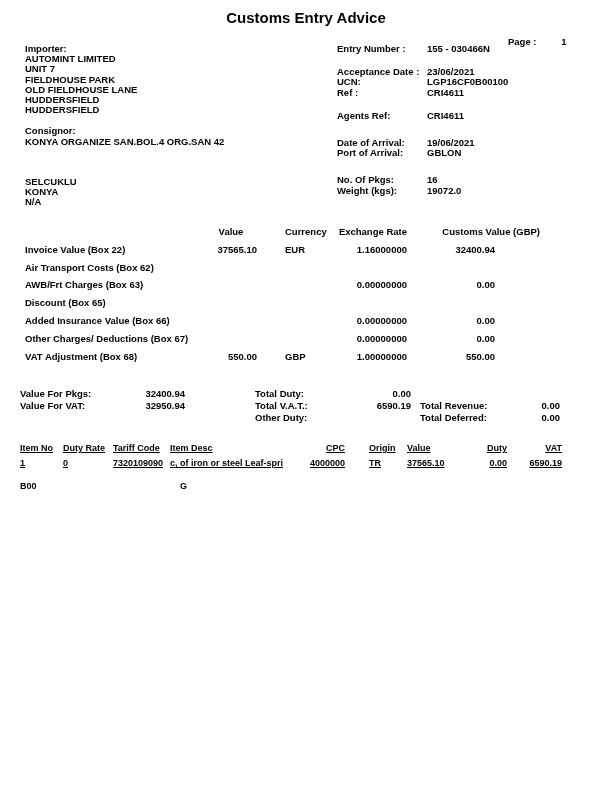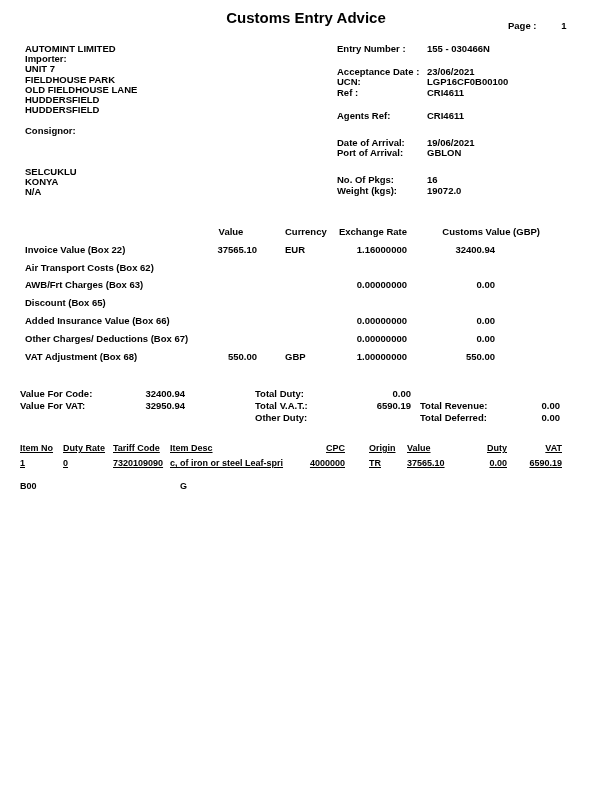--- a/index.html
+++ b/index.html
@@ -3,21 +3,21 @@
 <meta charset="utf-8">
 <style>
   * { margin:0; padding:0; box-sizing:border-box; }
   html,body { background:#ffffff; }
   .sheet {
     position:relative; width:612px; height:792px; background:#fff;
     font-family:"Liberation Sans", sans-serif; font-weight:bold;
     font-size:9.5px; color:#000; overflow:hidden; white-space:nowrap;padding-left:45px;
   }
   .title { position:absolute; top:9px; left:0; width:100%; text-align:center; font-size:15px; font-weight:bold; }
-  .pageno { position:absolute; top:20px; left:508px; }
+  .pageno { position:absolute; top:36px; left:508px; }
   .pageno .pn { display:inline-block; margin-left:22px; }
 
   .left-block { position:absolute; top:44px; left:25px; line-height:10.2px; }
   .left-block .grp { margin-bottom:11px; }
   .left-block .grp2 { margin-bottom:30px; }
 
   .right-block { position:absolute; top:44px; left:337px; line-height:10.2px; }
   .kv .k { display:inline-block; width:90px; }
   .mt13 { margin-top:13px; }
   .mt17 { margin-top:17px; }
@@ -55,30 +55,31 @@
 
   <div class="title">Customs Entry Advice</div>
 
   <div class="pageno">
     <span>Page :</span>
     <span class="pn">1</span>
   </div>
 
   <div class="left-block">
     <div class="grp">
+      <div>Importer:</div>
       <div>AUTOMINT LIMITED</div>
-      <div>Importer:</div>
       <div>UNIT 7</div>
       <div>FIELDHOUSE PARK</div>
       <div>OLD FIELDHOUSE LANE</div>
       <div>HUDDERSFIELD</div>
       <div>HUDDERSFIELD</div>
     </div>
     <div class="grp2">
       <div>Consignor:</div>
+      <div>KONYA ORGANIZE SAN.BOL.4 ORG.SAN 42</div>
     </div>
     <div>
       <div>SELCUKLU</div>
       <div>KONYA</div>
       <div>N/A</div>
     </div>
   </div>
 
   <div class="right-block">
     <div class="kv">
@@ -164,21 +165,21 @@
       <div class="c-label">VAT Adjustment (Box 68)</div>
       <div class="c-value">550.00</div>
       <div class="c-curr">GBP</div>
       <div class="c-rate">1.00000000</div>
       <div class="c-cust">550.00</div>
     </div>
   </div>
 
   <div class="summary">
     <div class="srow">
-      <div>Value For Code:</div>
+      <div>Value For Pkgs:</div>
       <div class="s-val">32400.94</div>
       <div></div>
       <div>Total Duty:</div>
       <div class="s-val">0.00</div>
       <div class="s-lblC"></div>
       <div class="s-val"></div>
     </div>
     <div class="srow">
       <div>Value For VAT:</div>
       <div class="s-val">32950.94</div>

